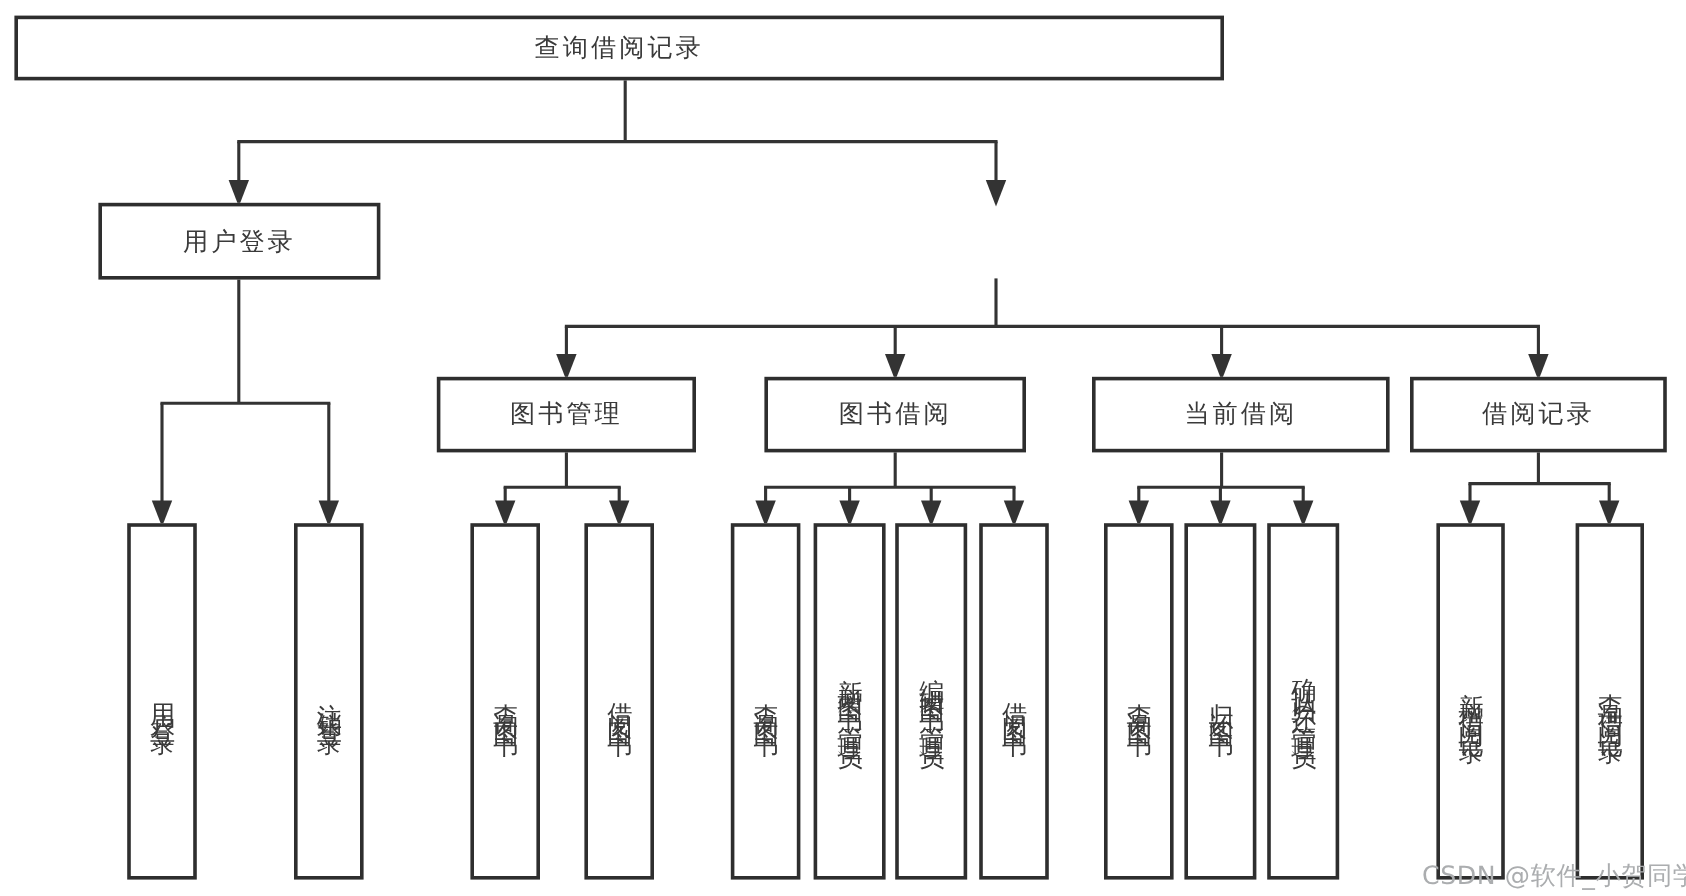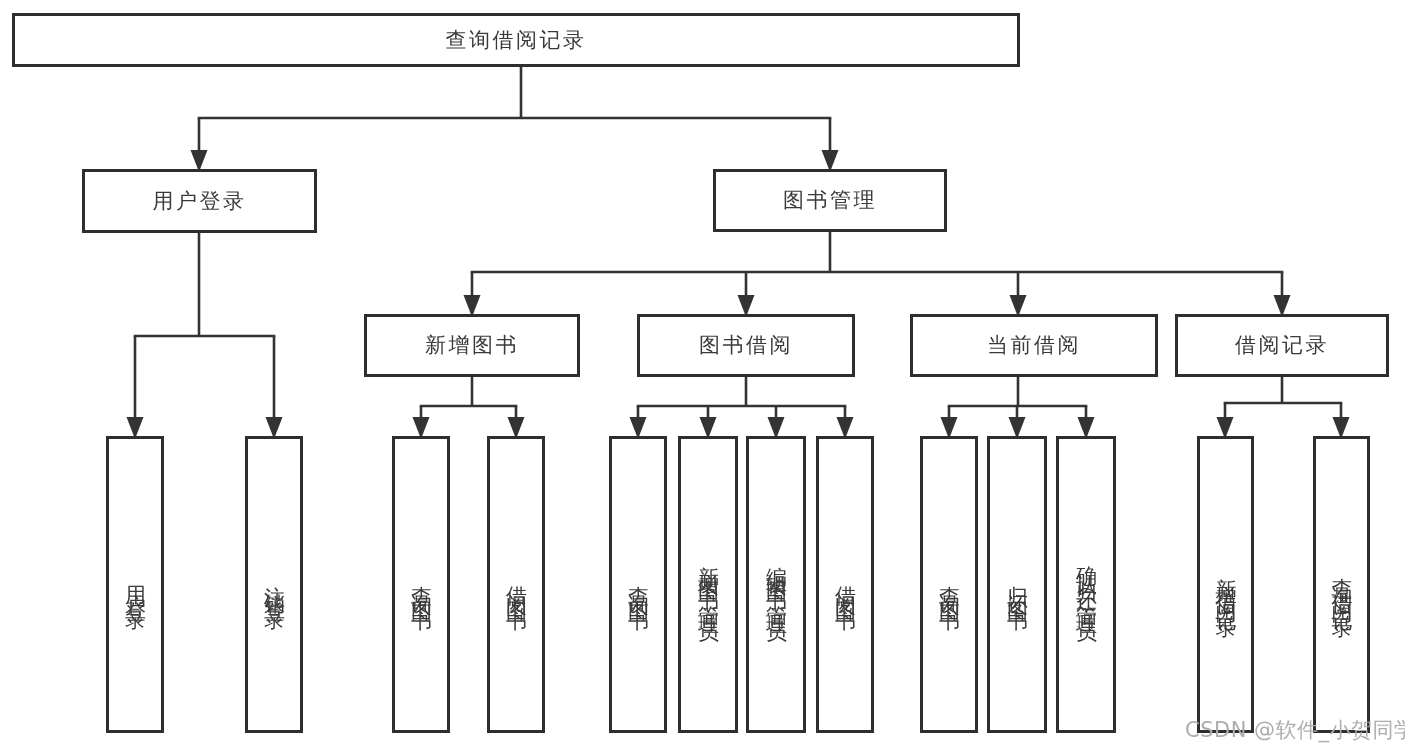--- a/index.html
+++ b/index.html
@@ -111,23 +111,22 @@
       <polygon points="1008.5,417 1025.5,417 1017,439"></polygon>
       <polygon points="1077.5,417 1094.5,417 1086,439"></polygon>
       <polygon points="1216.5,417 1233.5,417 1225,439"></polygon>
       <polygon points="1332.5,417 1349.5,417 1341,439"></polygon>
     </g>
   </svg>
 
   <div class="node hnode" style="left:12px;top:13px;width:1008px;height:54px;">查询借阅记录</div>
 
   <div class="node hnode" style="left:82px;top:169px;width:235px;height:64px;">用户登录</div>
-  <div class="node hnode" style="left:713px;top:169px;width:234px;height:63px;">图书管理</div>
 
-  <div class="node hnode" style="left:364px;top:314px;width:216px;height:63px;">新增图书</div>
+  <div class="node hnode" style="left:364px;top:314px;width:216px;height:63px;">图书管理</div>
   <div class="node hnode" style="left:637px;top:314px;width:218px;height:63px;">图书借阅</div>
   <div class="node hnode" style="left:910px;top:314px;width:248px;height:63px;">当前借阅</div>
   <div class="node hnode" style="left:1175px;top:314px;width:214px;height:63px;">借阅记录</div>
 
   <div class="node vnode" style="left:106px;top:436px;width:58px;height:297px;">用户登录</div>
   <div class="node vnode" style="left:245px;top:436px;width:58px;height:297px;">注销登录</div>
 
   <div class="node vnode" style="left:392px;top:436px;width:58px;height:297px;">查询图书</div>
   <div class="node vnode" style="left:487px;top:436px;width:58px;height:297px;">借阅图书</div>
 

